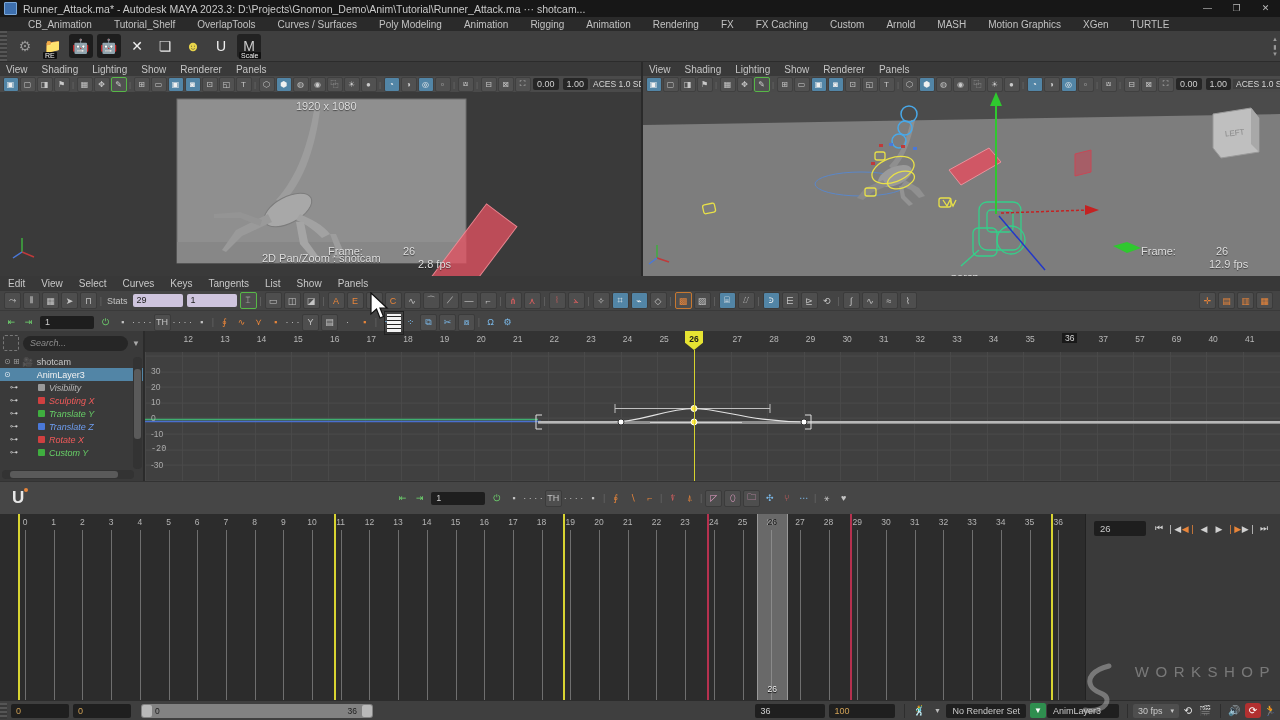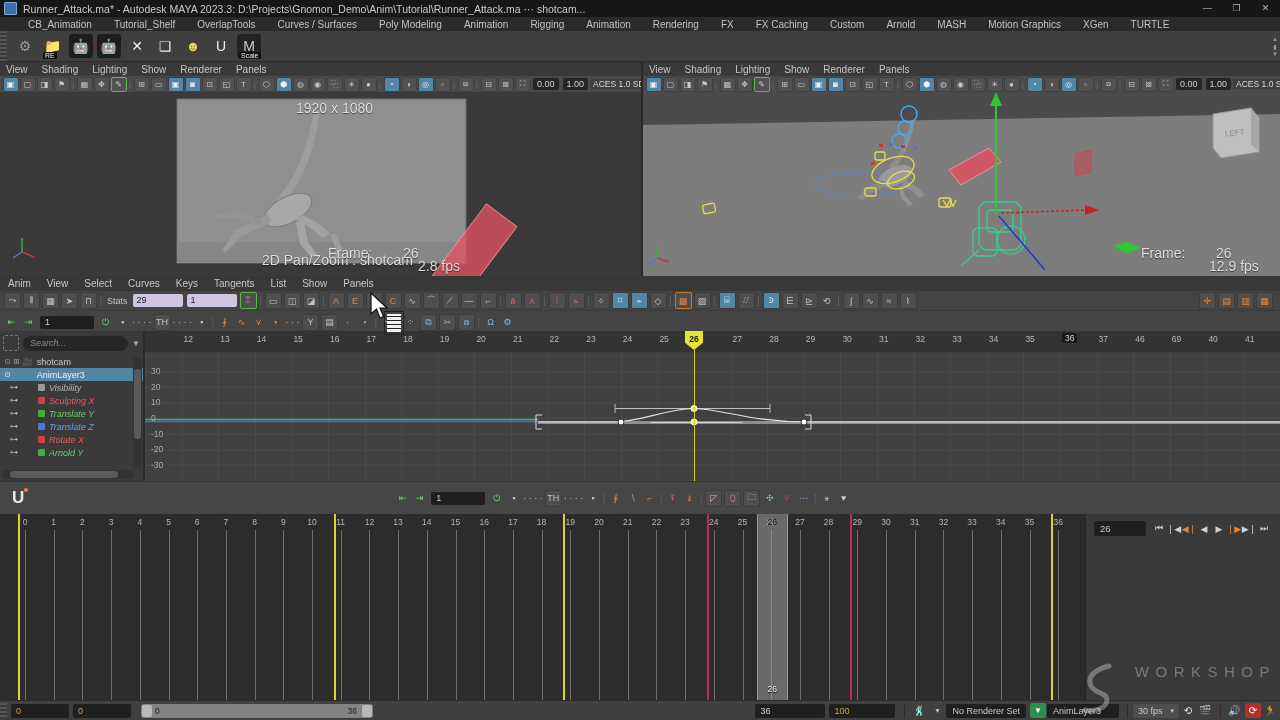--- a/index.html
+++ b/index.html
@@ -29,21 +29,21 @@
   .vp-menu{height:14px;background:#393939;display:flex;align-items:center;padding-left:6px;}
   .vp-menu span{font-size:10px;color:#c5c5c5;margin-right:14px;}
   .vp-tb{height:16px;background:#4a4a4a;display:flex;align-items:center;padding-left:2px;overflow:hidden;}
   .vti{display:inline-flex;align-items:center;justify-content:center;width:14px;height:13px;margin:0 .5px;font-size:8px;color:#c9c9c9;background:#515151;border:1px solid #404040;border-radius:2px;flex:0 0 auto;}
   .vti.on{background:#5285a6;color:#f0f0f0;}
   .vti.gframe{border:1px solid #57b847;}
   .vti.sep{background:none;border:none;width:5px;color:#6a6a6a;}
   .vfield{background:#262626;color:#cfcfcf;font-size:9px;padding:0 4px;height:12px;line-height:12px;border-radius:2px;margin:0 2px;flex:0 0 auto;}
   .vaces{font-size:8.5px;color:#d8d8d8;background:#3f3f3f;padding:0 3px;white-space:nowrap;}
   .vp-canvas{position:absolute;left:0;top:30px;width:100%;height:184px;background:#3a3a3a;overflow:hidden;}
-  .hud{position:absolute;font-size:14px;color:#dedede;text-shadow:0 1px 1px #0008;}
+  .hud{position:absolute;font-size:11px;color:#dedede;text-shadow:0 1px 1px #0008;}
   
   #graph{left:0;top:276px;width:1280px;height:205px;background:#3d3d3d;}
   #ge-menu{height:14px;background:#383838;display:flex;align-items:center;padding-left:8px;}
   #ge-menu span{font-size:10px;color:#c8c8c8;margin-right:16px;}
   .ge-tb{display:flex;align-items:center;background:#444;padding-left:3px;}
   #ge-tb1{height:19px;border-top:1px solid #373737;}
   #ge-tb2{height:22px;border-top:1px solid #3a3a3a;}
   .ic{display:inline-flex;align-items:center;justify-content:center;min-width:15px;height:15px;margin:0 1px;font-size:9px;color:#c4c4c4;background:#4e4e4e;border:1px solid #3b3b3b;border-radius:2px;flex:0 0 auto;}
   .ic.blue{background:#5285a6;color:#f2f2f2;}
   .ic.org{color:#e8853a;}
@@ -389,21 +389,21 @@
         <span class="hud" style="left:308px;top:179px">persp</span>
         <span class="hud" style="left:498px;top:153px">Frame:</span>
         <span class="hud" style="left:573px;top:153px">26</span>
         <span class="hud" style="left:566px;top:166px">12.9 fps</span>
       </div>
     </div>
   </div>
 
   <div class="abs" id="graph">
     <div id="ge-menu">
-        <span>Anim</span>
+        <span>Edit</span>
         <span>View</span>
         <span>Select</span>
         <span>Curves</span>
         <span>Keys</span>
         <span>Tangents</span>
         <span>List</span>
         <span>Show</span>
         <span>Panels</span>
       </div>
     <div class="ge-tb" id="ge-tb1">
@@ -542,21 +542,21 @@
               <i style="color: rgb(110, 158, 242);">Translate Z</i>
             </div>
             <div class="tree-row">
               <span class="kf">⊶</span>
               <span class="chip" style="background: rgb(208, 64, 64);"></span>
               <i style="color: rgb(240, 90, 90);">Rotate X</i>
             </div>
             <div class="tree-row">
               <span class="kf">⊶</span>
               <span class="chip" style="background: rgb(63, 174, 63);"></span>
-              <i style="color: rgb(103, 208, 103);">Arnold Y</i>
+              <i style="color: rgb(103, 208, 103);">Custom Y</i>
             </div>
           </div>
         <div id="ge-vscroll">
             <span class="thumb"></span>
           </div>
         <div id="ge-hscroll">
             <span class="thumb"></span>
           </div>
       </div>
       <div id="ge-graph">
@@ -579,21 +579,21 @@
             <span class="ruler-num" style="left: 624.2px;">28</span>
             <span class="ruler-num" style="left: 660.8px;">29</span>
             <span class="ruler-num" style="left: 697.4px;">30</span>
             <span class="ruler-num" style="left: 734px;">31</span>
             <span class="ruler-num" style="left: 770.6px;">32</span>
             <span class="ruler-num" style="left: 807.2px;">33</span>
             <span class="ruler-num" style="left: 843.8px;">34</span>
             <span class="ruler-num" style="left: 880.4px;">35</span>
             <span class="ruler-num range-end" style="left: 917px;">36</span>
             <span class="ruler-num" style="left: 953.6px; text-align: center;">37</span>
-            <span class="ruler-num" style="left: 990.2px;">46</span>
+            <span class="ruler-num" style="left: 990.2px;">57</span>
             <span class="ruler-num" style="left: 1026.8px;">69</span>
             <span class="ruler-num" style="left: 1063.4px;">40</span>
             <span class="ruler-num" style="left: 1100px;">41</span>
           </div>
         <div id="ge-plot"></div>
         <div id="ge-values"></div>
         <svg id="ge-curves" width="1135" height="129" style="position:absolute;left:0;top:21px">
           <path d="M0,67.5 H393" stroke="#3fae70" stroke-width="1.5" fill="none"></path>
           <path d="M0,69.5 H396" stroke="#4a6fd0" stroke-width="1.5" fill="none"></path>
           <path d="M393,70.5 H1135" stroke="#8f8f8f" stroke-width="3" fill="none"></path>
@@ -608,21 +608,21 @@
           <circle cx="659" cy="70" r="3" fill="#ffffff" stroke="#333"></circle>
           <circle cx="549" cy="56.5" r="3" fill="#ffe84a" stroke="#fff"></circle>
         </svg>
         <div id="ge-curtime" style="left: 549px;"></div>
         <div id="ge-marker" style="left: 540px;">26</div>
       <span class="val-num" style="top: 40.2px;">30</span>
           <span class="val-num" style="top: 55.8px;">20</span>
           <span class="val-num" style="top: 71.4px;">10</span>
           <span class="val-num" style="top: 87px;">0</span>
           <span class="val-num" style="top: 102.6px;">-10</span>
-          <span class="val-num" style="top: 118.2px;">-20</span>
+          <span class="val-num" style="top: 118.2px; font-family: Liberation Mono, monospace;">-20</span>
           <span class="val-num" style="top: 133.8px;">-30</span>
         </div>
     </div>
   </div>
 
   <div class="abs" id="midrow">
     <span id="gn-logo">U<em></em></span>
     <span id="mid-tb">
       <span id="midA" style="display:flex;align-items:center">
           <span class="ic grn plain">⇤</span>

